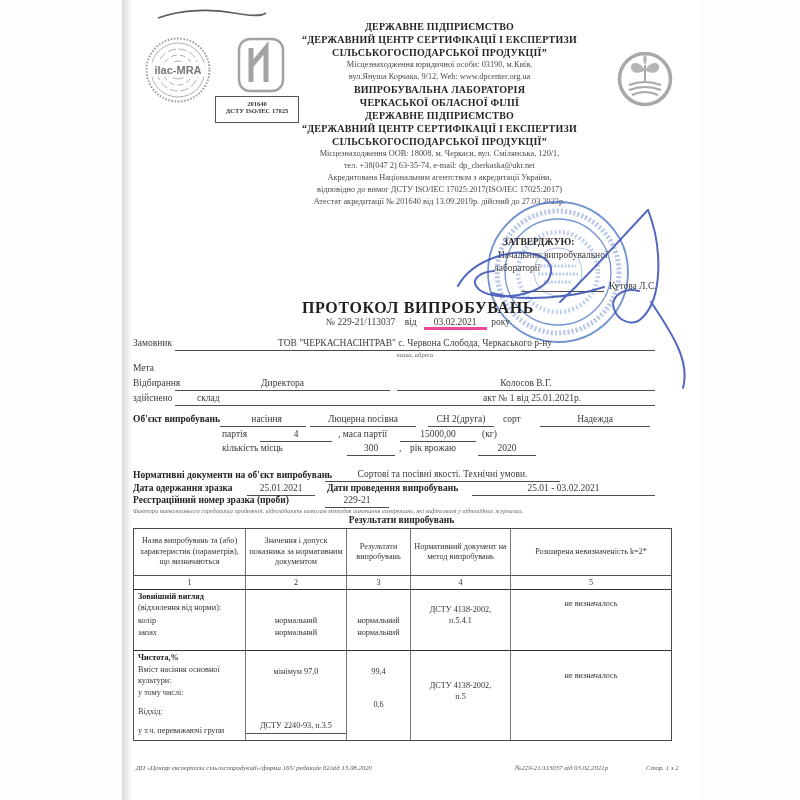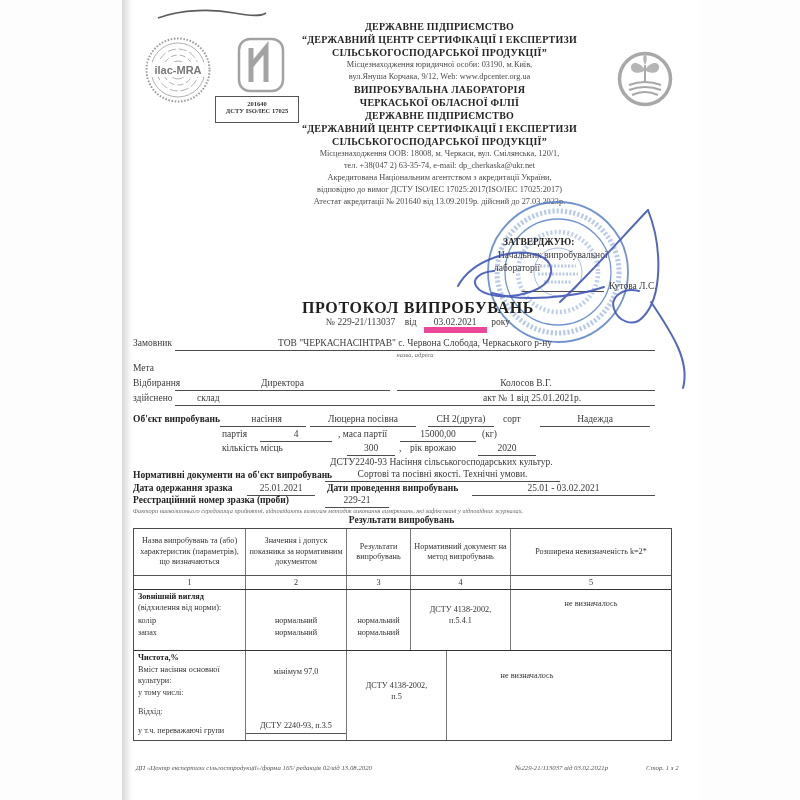--- a/index.html
+++ b/index.html
@@ -126,21 +126,21 @@
         <path d="M108,112 C140,82 172,45 196,20"></path>
         <path d="M196,20 C211,58 210,108 191,127 C181,138 166,131 162,119 C158,107 171,97 187,101"></path>
         <path d="M199,112 C222,146 238,172 231,198"></path>
       </g>
     </svg>
 
     <div class="abs c" style="left:116px;top:299px;width:360px;font-size:16px;font-weight:bold;color:#1f1f1f;letter-spacing:.6px;">ПРОТОКОЛ  ВИПРОБУВАНЬ</div>
     <div class="abs c" style="left:116px;top:317px;width:360px;font-size:9.5px;">
       <span>№ 229-21/113037</span>&nbsp;&nbsp;&nbsp;
       <span>від</span>&nbsp;&nbsp;
-      <span style="border-bottom:6px solid #ec4899;padding:0 10px;">03.02.2021</span>&nbsp;
+      <span style="border-bottom:3px solid #ec4899;padding:0 10px;">03.02.2021</span>&nbsp;
       <span>року</span>
     </div>
 
     <div class="lbl" style="left:11px;top:337px;">Замовник</div>
     <div class="fld" style="left:53px;top:337px;width:480px;">ТОВ  "ЧЕРКАСНАСІНТРАВ" с. Червона Слобода,  Черкаського р-ну</div>
     <div class="abs c tiny i" style="left:53px;top:351px;width:480px;">назва, адреса</div>
 
     <div class="lbl" style="left:11px;top:362px;">Мета</div>
 
     <div class="lbl" style="left:11px;top:377px;">Відбирання</div>
@@ -166,21 +166,20 @@
     <div class="lbl" style="left:216px;top:428px;">,  маса партії</div>
     <div class="fld" style="left:278px;top:428px;width:76px;">15000,00</div>
     <div class="lbl" style="left:360px;top:428px;">(кг)</div>
 
     <div class="lbl" style="left:100px;top:442px;">кількість місць</div>
     <div class="fld" style="left:225px;top:442px;width:48px;">300</div>
     <div class="lbl" style="left:277px;top:442px;">,</div>
     <div class="lbl" style="left:288px;top:442px;">рік врожаю</div>
     <div class="fld" style="left:356px;top:442px;width:58px;">2020</div>
 
-    <div class="lbl" style="left:208px;top:456px;">ДСТУ2240-93 Насіння сільськогосподарських культур.</div>
     <div class="lbl b" style="left:11px;top:469px;">Нормативні документи на об'єкт випробувань</div>
     <div class="fld" style="left:203px;top:468px;width:235px;">Сортові та посівні якості. Технічні умови.</div>
 
     <div class="lbl b" style="left:11px;top:482px;">Дата одержання зразка</div>
     <div class="fld" style="left:125px;top:482px;width:68px;">25.01.2021</div>
     <div class="lbl b" style="left:205px;top:482px;">Дати проведення випробувань</div>
     <div class="fld" style="left:350px;top:482px;width:183px;">25.01 - 03.02.2021</div>
 
     <div class="lbl b" style="left:11px;top:494px;">Реєстраційний номер зразка (проби)</div>
     <div class="fld" style="left:203px;top:494px;width:64px;">229-21</div>
@@ -234,20 +233,24 @@
           <div class="cellline cl-left" style="top:25px;">культури:</div>
           <div class="cellline cl-left" style="top:37px;">у тому числі:</div>
           <div class="cellline cl-left" style="top:56px;">Відхід:</div>
           <div class="cellline cl-left" style="top:75px;">у т.ч. переважаючі групи</div>
         </div>
         <div class="tcell w2">
           <div class="cellline" style="top:16px;">мінімум 97,0</div>
           <div class="cellline" style="bottom:9px;">ДСТУ 2240-93, п.3.5</div>
           <div style="position:absolute;left:0;right:0;bottom:6px;border-top:1px solid #555;"></div>
         </div>
+        <div class="tcell w3">
+          <div class="cellline" style="top:16px;">99,4</div>
+          <div class="cellline" style="top:49px;">0,6</div>
+        </div>
         <div class="tcell w4">
           <div class="cellline" style="top:30px;">ДСТУ 4138-2002,</div>
           <div class="cellline" style="top:41px;">п.5</div>
         </div>
         <div class="tcell w5">
           <div class="cellline" style="top:20px;">не визначалось</div>
         </div>
       </div>
     </div>
 

